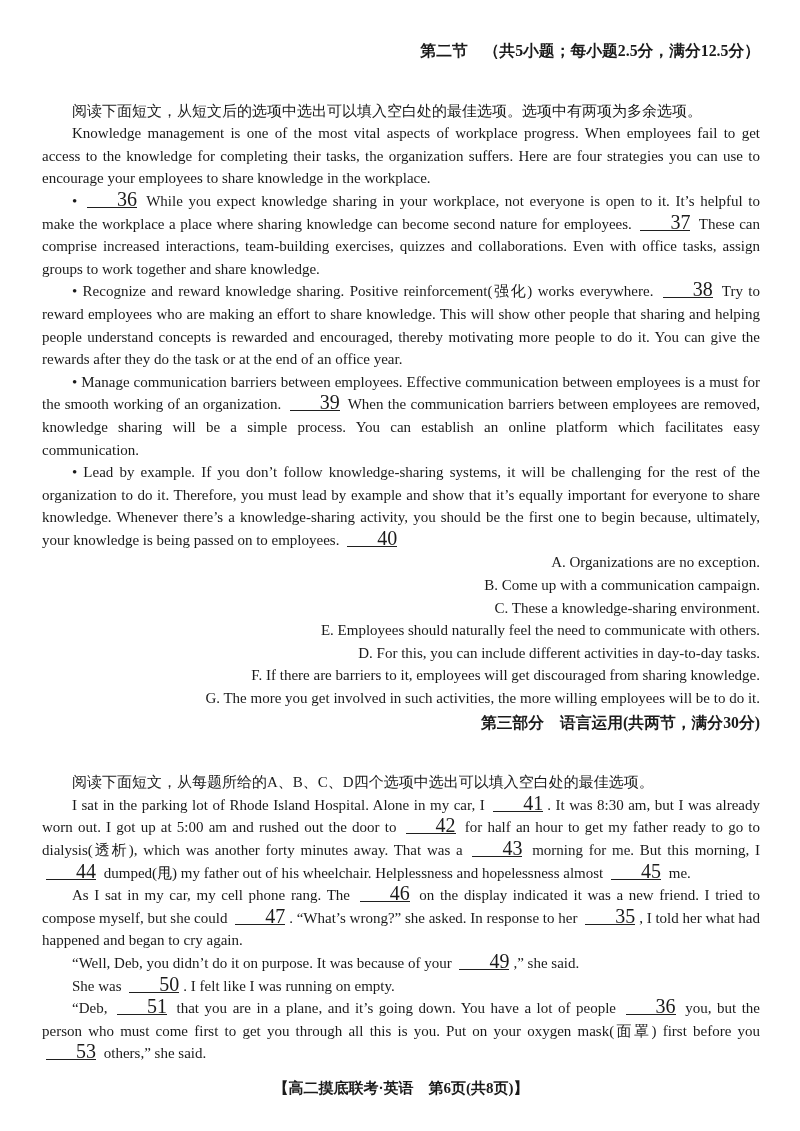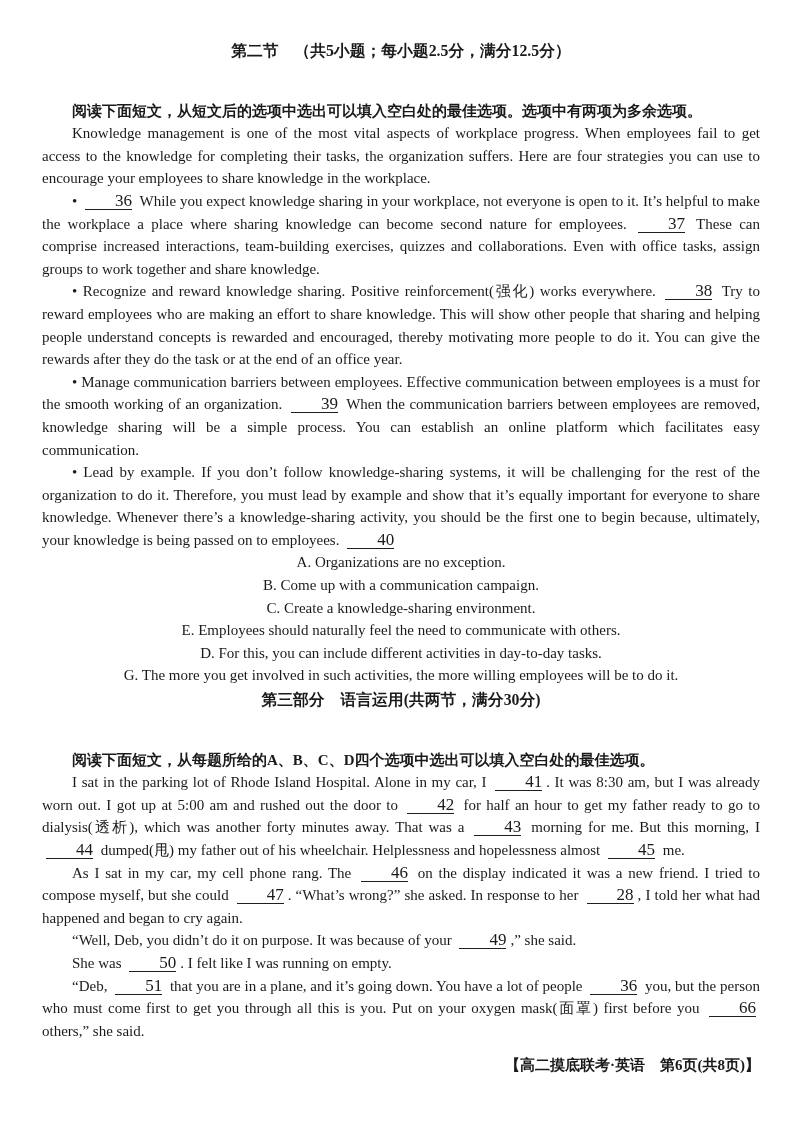--- a/index.html
+++ b/index.html
@@ -18,44 +18,44 @@
     font-family: "Liberation Serif", "DejaVu Serif", serif;
     font-size: 15px;
     line-height: 22.6px;
     color: #1a1a1a;
     overflow: hidden;
   }
   .heading {
     font-weight: 700;
     font-size: 15.8px;
     margin: 0 0 4px 0;
-    text-align: center;
+    text-align: right;
   }
   .heading.tight { margin: 2px 0; }
   p {
     margin: 0;
     text-align: justify;
   }
   .cn {
-    font-weight: 700;
+    font-weight: 400;
     margin-top: 37px;
   }
   .indent { text-indent: 2em; }
-  .option { text-align: center; }
+  .option { text-align: right; }
   .blank {
     display: inline-block;
     min-width: 44px;
     text-align: center;
     border-bottom: 1.5px solid #1f1f1f;
     margin: 0 4px;
     line-height: 16px;
-    font-size: 17px;
+    font-size: 20px;
   }
   .footer {
-    text-align: right;
+    text-align: center;
     font-weight: 700;
     margin-top: 12px;
     font-size: 15px;
   }
 </style>
 </head>
 <body>
 
 <div class="page">
 
@@ -63,29 +63,30 @@
   <p class="cn indent">阅读下面短文，从短文后的选项中选出可以填入空白处的最佳选项。选项中有两项为多余选项。</p>
 
   <p class="rich indent">Knowledge management is one of the most vital aspects of workplace progress. When employees fail to get access to the knowledge for completing their tasks, the organization suffers. Here are four strategies you can use to encourage your employees to share knowledge in the workplace.</p>
   <p class="rich indent">• <span class="blank">36</span> While you expect knowledge sharing in your workplace, not everyone is open to it. It’s helpful to make the workplace a place where sharing knowledge can become second nature for employees. <span class="blank">37</span> These can comprise increased interactions, team-building exercises, quizzes and collaborations. Even with office tasks, assign groups to work together and share knowledge.</p>
   <p class="rich indent">• Recognize and reward knowledge sharing. Positive reinforcement(强化) works everywhere. <span class="blank">38</span> Try to reward employees who are making an effort to share knowledge. This will show other people that sharing and helping people understand concepts is rewarded and encouraged, thereby motivating more people to do it. You can give the rewards after they do the task or at the end of an office year.</p>
   <p class="rich indent">• Manage communication barriers between employees. Effective communication between employees is a must for the smooth working of an organization. <span class="blank">39</span> When the communication barriers between employees are removed, knowledge sharing will be a simple process. You can establish an online platform which facilitates easy communication.</p>
   <p class="rich indent">• Lead by example. If you don’t follow knowledge-sharing systems, it will be challenging for the rest of the organization to do it. Therefore, you must lead by example and show that it’s equally important for everyone to share knowledge. Whenever there’s a knowledge-sharing activity, you should be the first one to begin because, ultimately, your knowledge is being passed on to employees. <span class="blank">40</span></p>
 
   <p class="option">A. Organizations are no exception.</p>
   <p class="option">B. Come up with a communication campaign.</p>
-  <p class="option">C. Create a knowledge-sharing environment.</p>
+  <p class="option">C. These a knowledge-sharing environment.</p>
   <p class="option">E. Employees should naturally feel the need to communicate with others.</p>
   <p class="option">D. For this, you can include different activities in day-to-day tasks.</p>
+  <p class="option">F. If there are barriers to it, employees will get discouraged from sharing knowledge.</p>
   <p class="option">G. The more you get involved in such activities, the more willing employees will be to do it.</p>
 
   <div class="heading tight">第三部分　语言运用(共两节，满分30分)</div>
   <p class="cn indent">阅读下面短文，从每题所给的A、B、C、D四个选项中选出可以填入空白处的最佳选项。</p>
 
   <p class="rich indent">I sat in the parking lot of Rhode Island Hospital. Alone in my car, I <span class="blank">41</span>. It was 8:30 am, but I was already worn out. I got up at 5:00 am and rushed out the door to <span class="blank">42</span> for half an hour to get my father ready to go to dialysis(透析), which was another forty minutes away. That was a <span class="blank">43</span> morning for me. But this morning, I <span class="blank">44</span> dumped(甩) my father out of his wheelchair. Helplessness and hopelessness almost <span class="blank">45</span> me.</p>
-  <p class="rich indent">As I sat in my car, my cell phone rang. The <span class="blank">46</span> on the display indicated it was a new friend. I tried to compose myself, but she could <span class="blank">47</span>. “What’s wrong?” she asked. In response to her <span class="blank">28</span>, I told her what had happened and began to cry again.</p>
+  <p class="rich indent">As I sat in my car, my cell phone rang. The <span class="blank">46</span> on the display indicated it was a new friend. I tried to compose myself, but she could <span class="blank">47</span>. “What’s wrong?” she asked. In response to her <span class="blank">35</span>, I told her what had happened and began to cry again.</p>
   <p class="rich indent">“Well, Deb, you didn’t do it on purpose. It was because of your <span class="blank">49</span>,” she said.</p>
   <p class="rich indent">She was <span class="blank">50</span>. I felt like I was running on empty.</p>
-  <p class="rich indent">“Deb, <span class="blank">51</span> that you are in a plane, and it’s going down. You have a lot of people <span class="blank">36</span> you, but the person who must come first to get you through all this is you. Put on your oxygen mask(面罩) first before you <span class="blank">66</span> others,” she said.</p>
+  <p class="rich indent">“Deb, <span class="blank">51</span> that you are in a plane, and it’s going down. You have a lot of people <span class="blank">36</span> you, but the person who must come first to get you through all this is you. Put on your oxygen mask(面罩) first before you <span class="blank">53</span> others,” she said.</p>
 
   <div class="footer">【高二摸底联考·英语　第6页(共8页)】</div>
 
 </div>
 
 </body></html>

